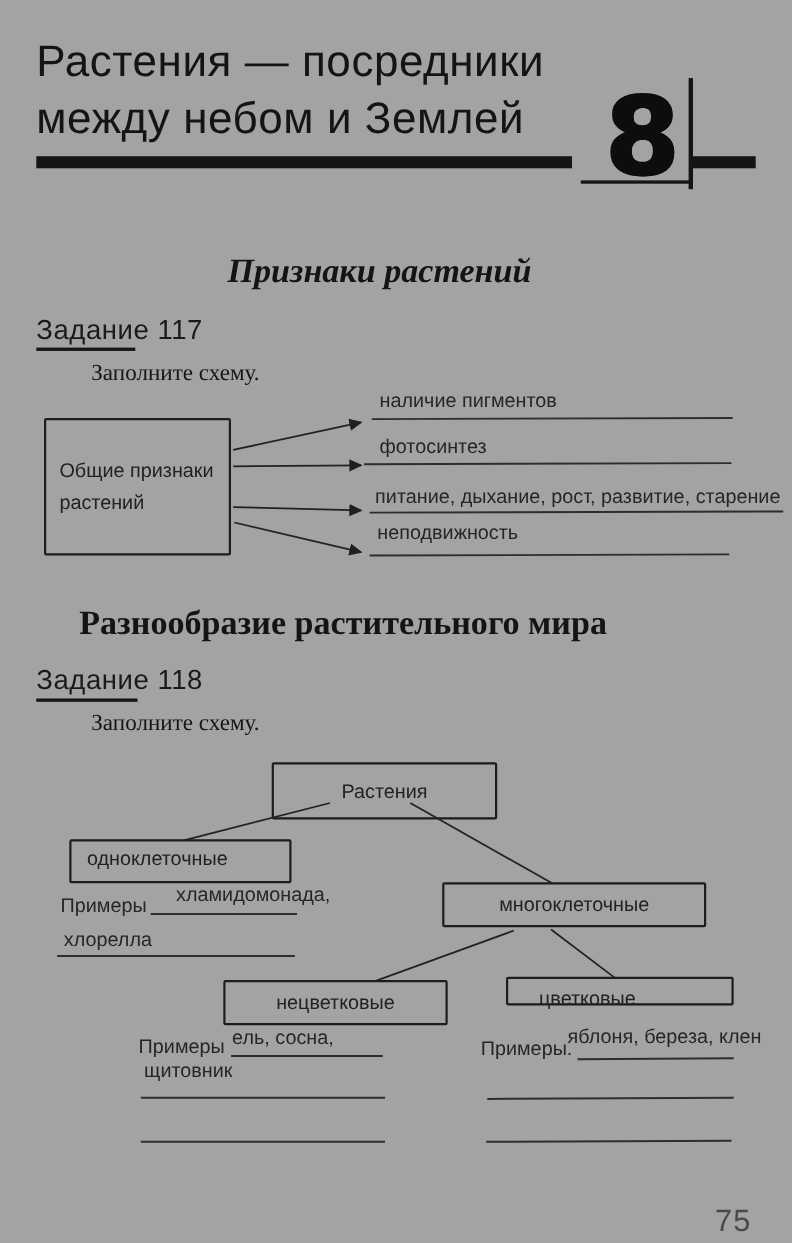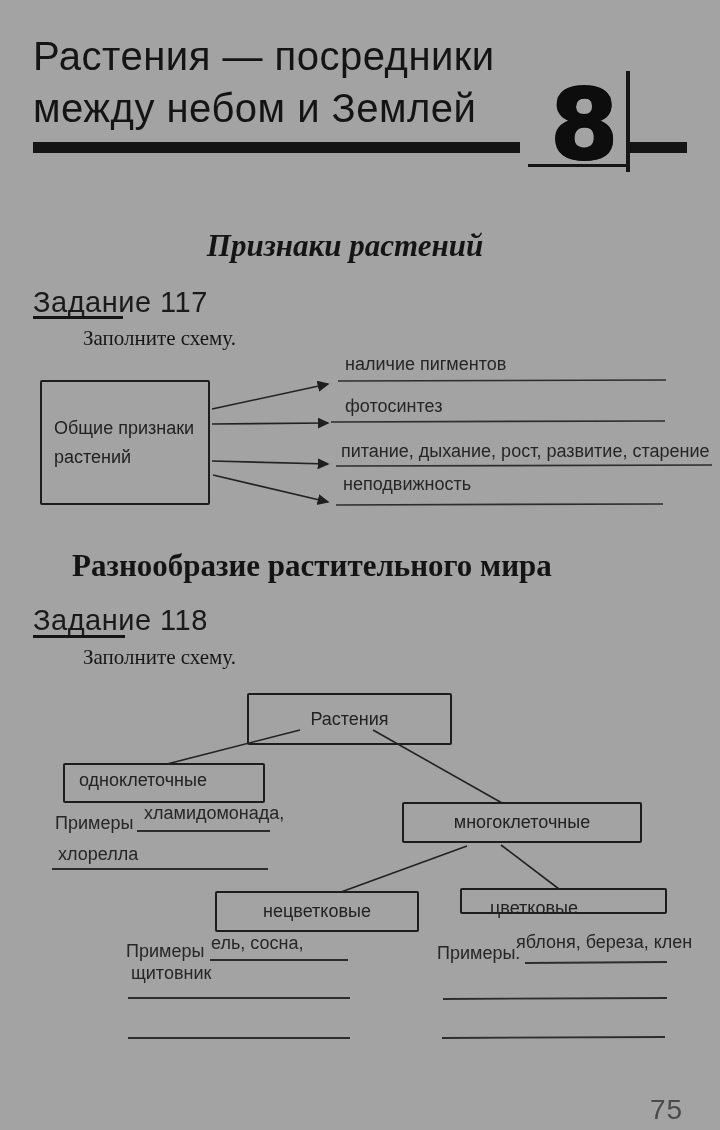--- a/index.html
+++ b/index.html
@@ -16,21 +16,21 @@
   .rule{background:#151515;}
   .chapter-num{
     left:549px;top:83px;width:70px;height:84px;
     font-family:"DejaVu Sans",sans-serif;font-weight:bold;
     font-size:98px;line-height:84px;text-align:center;color:#0d0d0d;
     text-shadow:1px 0 #0d0d0d,-1px 0 #0d0d0d,0 1px #0d0d0d,0 -1px #0d0d0d,1px 1px #0d0d0d;
   }
 
   
   .h-serif{font-family:"Liberation Serif",serif;font-weight:bold;color:#141414;}
-  .task-label{font-size:29px;color:#1a1a1a;letter-spacing:.5px;}
+  .task-label{font-size:25px;color:#1a1a1a;letter-spacing:.5px;}
   .instruction{font-family:"Liberation Serif",serif;font-size:21px;color:#161616;}
 
   
   .dbox{
     position:absolute;border:2px solid #1d1d1d;background:transparent;
     font-size:18px;color:#222;border-radius:2px;box-sizing:border-box;
   }
   .dbox.center{display:flex;align-items:center;justify-content:center;text-align:left;}
 
   .dlabel{position:absolute;font-size:18px;color:#262626;white-space:nowrap;}
@@ -70,25 +70,25 @@
   <div class="abs h-serif" style="left:72px;top:548px;font-size:31px;">Разнообразие растительного мира</div>
 
   <div class="abs sans task-label" style="left:33px;top:604px;">Задание 118</div>
   <div class="abs rule" style="left:33px;top:635px;width:92px;height:3px;"></div>
 
   <div class="abs instruction" style="left:83px;top:645px;">Заполните схему.</div>
 
   <div class="dbox center" style="left:247px;top:693px;width:205px;height:52px;">Растения</div>
   <div class="dbox" style="left:63px;top:763px;width:202px;height:40px;padding:5px 0 0 14px;">одноклеточные</div>
   <div class="dbox center" style="left:402px;top:802px;width:240px;height:41px;">многоклеточные</div>
-  <div class="dbox center" style="left:203px;top:891px;width:204px;height:41px;margin-left:12px;">нецветковые</div>
+  <div class="dbox center" style="left:203px;top:891px;width:204px;height:41px;">нецветковые</div>
   <div class="dbox" style="left:460px;top:888px;width:207px;height:26px;padding:8px 0 0 28px;">цветковые</div>
 
   <div class="dlabel" style="left:55px;top:813px;">Примеры</div>
-  <div class="dlabel" style="left:144px;top:803px;">хламидомонада,</div>
+  <div class="dlabel" style="left:160px;top:803px;">хламидомонада,</div>
   <div class="dlabel" style="left:58px;top:844px;">хлорелла</div>
 
   <div class="dlabel" style="left:126px;top:941px;">Примеры</div>
   <div class="dlabel" style="left:211px;top:933px;">ель, сосна,</div>
   <div class="dlabel" style="left:131px;top:963px;">щитовник</div>
 
   <div class="dlabel" style="left:437px;top:943px;">Примеры.</div>
   <div class="dlabel" style="left:516px;top:932px;">яблоня, береза, клен</div>
 
   <div class="abs sans pagenum" style="left:650px;top:1062px;">75</div>

